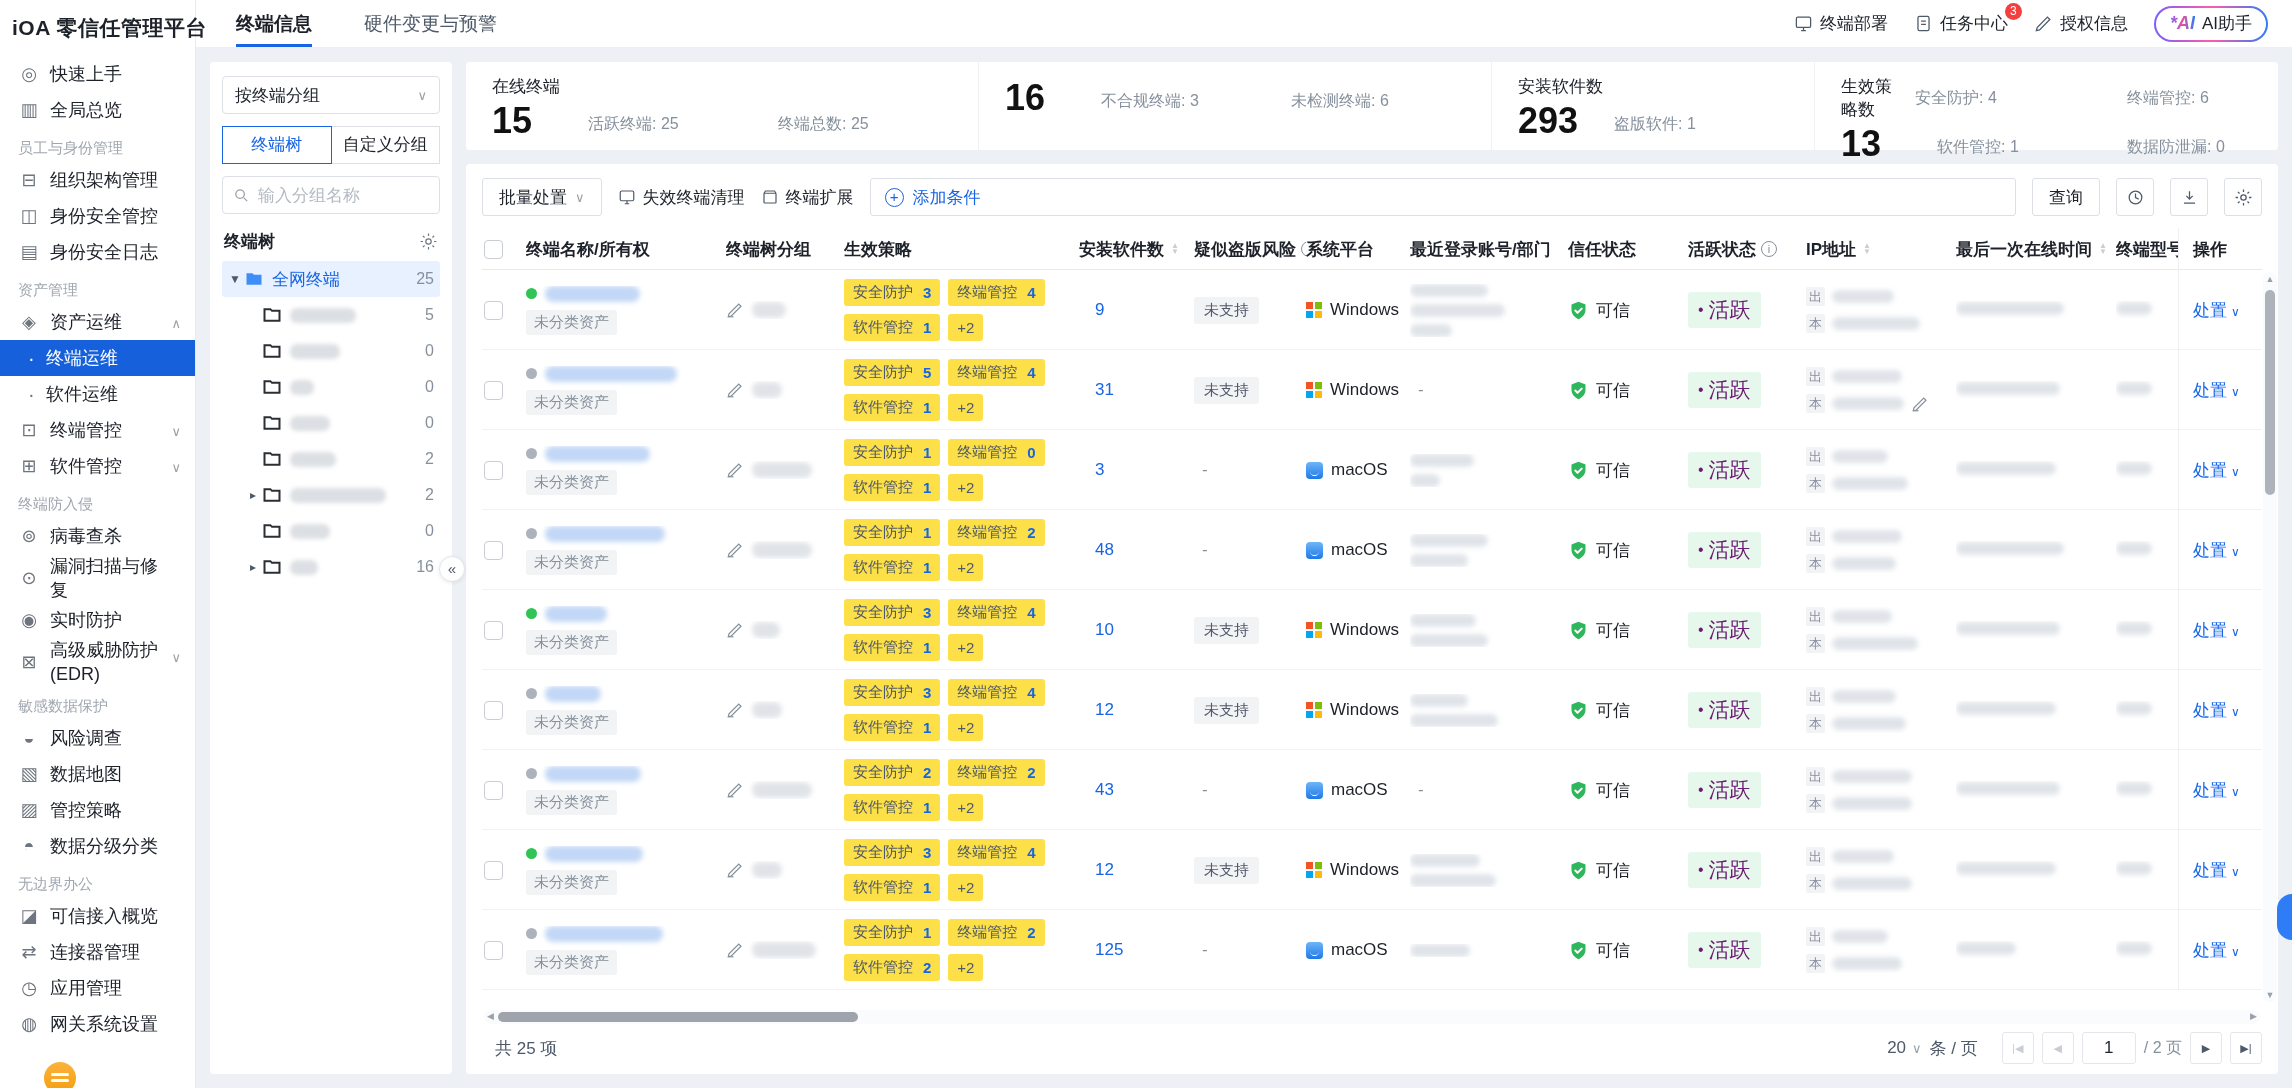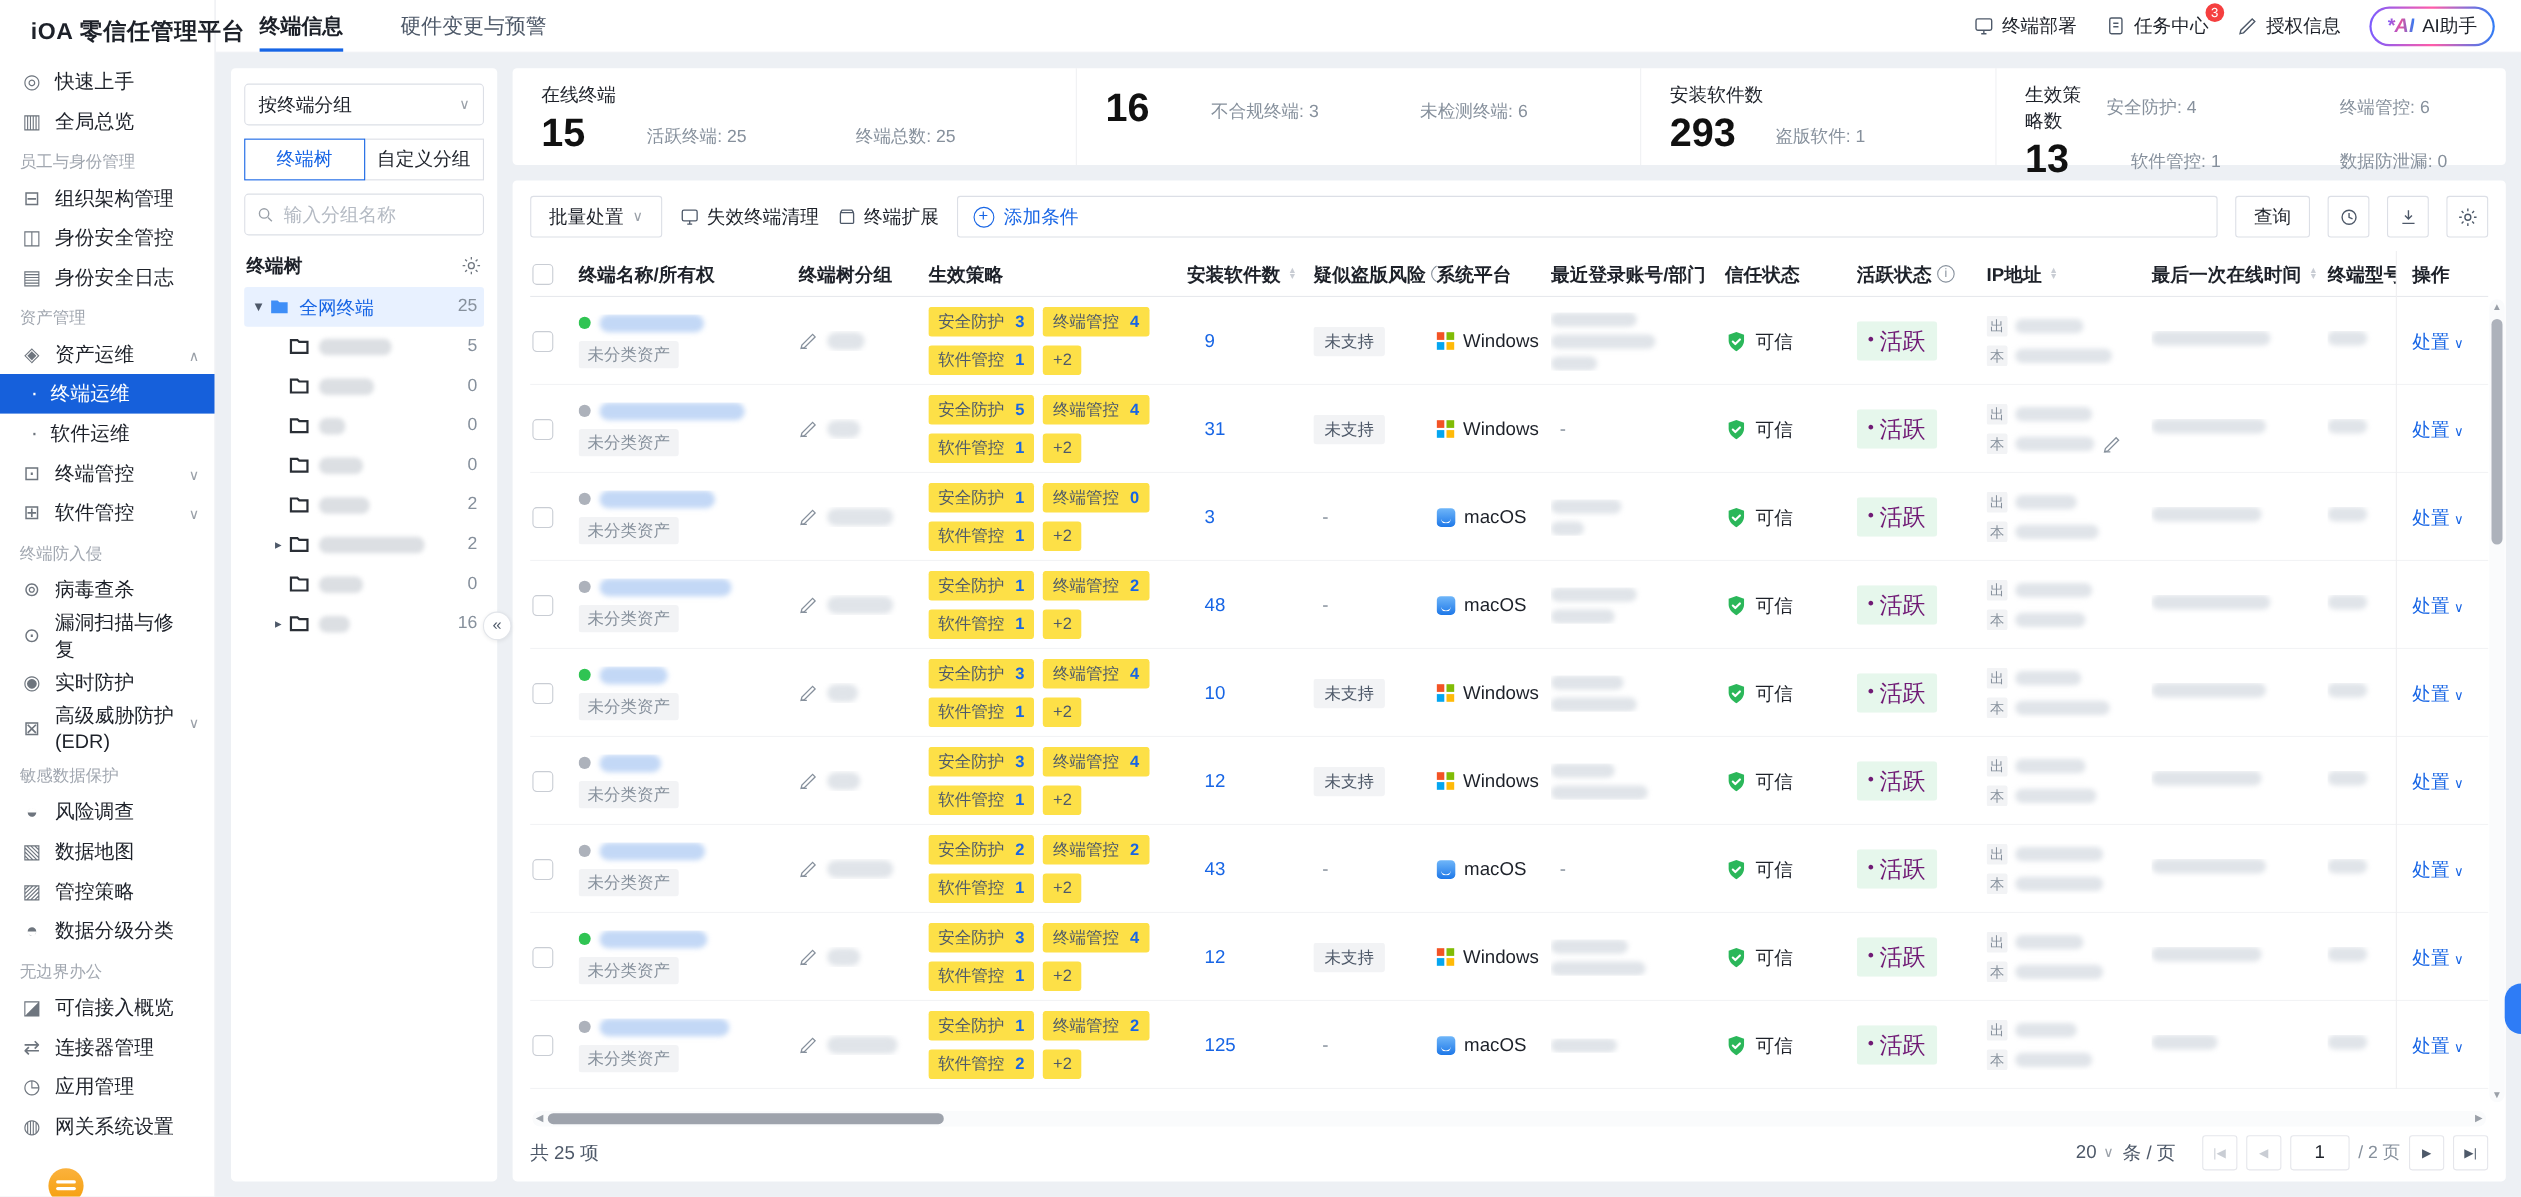--- a/index.html
+++ b/index.html
@@ -2,21 +2,21 @@
 <html><head>
 <meta charset="utf-8">
 <style>
   * { margin:0; padding:0; box-sizing:border-box; }
   html,body { width:2292px; height:1088px; }
   body { font-family:"Liberation Sans","DejaVu Sans",sans-serif; color:#1D2129; background:#EDF0F4; overflow:hidden; }
   #app { position:relative; width:2292px; height:1088px; background:#EDF0F4; overflow:hidden; }
 
   
   #sidebar { position:absolute; left:0; top:0; width:196px; height:1088px; background:#fff; border-right:1px solid #E9EBF0; z-index:6; }
-  .logo { padding:14px 16px 8px 28px; font-size:21px; font-weight:bold; letter-spacing:.5px; white-space:nowrap; }
+  .logo { padding:14px 16px 8px 12px; font-size:21px; font-weight:bold; letter-spacing:.5px; white-space:nowrap; }
   #side-menu { padding-top:6px; }
   .s-section { height:34px; line-height:40px; padding-left:18px; font-size:15px; color:#A1A7B0; }
   .s-item { position:relative; display:flex; align-items:center; min-height:36px; padding:0 34px 0 18px; font-size:18px; color:#1D2129; cursor:pointer; line-height:24px; }
   .s-item .glyph { width:22px; margin-right:10px; font-size:18px; color:#6E757E; flex:none; text-align:center; }
   .s-item .chev { position:absolute; right:14px; top:8px; color:#9AA0A8; font-size:13px; }
   .s-sub { position:relative; display:flex; align-items:center; height:36px; padding-left:46px; font-size:18px; cursor:pointer; }
   .s-sub .bullet { position:absolute; left:28px; font-size:20px; color:#6E757E; }
   .s-sub.active { background:#1660DB; color:#fff; }
   .s-sub.active .bullet { color:#fff; }
 
@@ -134,21 +134,21 @@
   #vscroll { position:absolute; right:1px; top:44px; bottom:6px; width:14px; background:#FAFBFC; border-radius:7px; }
   #vscroll .arr { position:absolute; left:0; right:0; text-align:center; font-size:9px; color:#9AA0A8; }
   #vscroll .arr.up { top:2px; } #vscroll .arr.dn { bottom:2px; }
   #vscroll .thumb { position:absolute; left:2px; width:10px; top:18px; height:205px; background:#ADB2BB; border-radius:5px; cursor:pointer; }
   #hscroll { height:14px; margin:2px 18px 2px 18px; background:#FAFBFC; border-radius:7px; position:relative; }
   #hscroll .arr { position:absolute; top:1px; font-size:9px; color:#9AA0A8; }
   #hscroll .arr.lf { left:3px; } #hscroll .arr.rt { right:3px; }
   #hscroll .thumb { position:absolute; left:14px; top:2px; height:10px; width:360px; background:#9EA3AC; border-radius:5px; cursor:pointer; }
 
   
-  #tfoot { height:48px; display:flex; align-items:center; justify-content:space-between; padding:0 16px 4px 16px; }
+  #tfoot { height:48px; display:flex; align-items:center; justify-content:space-between; padding:0 16px 4px 29px; }
   #tfoot .total { font-size:17px; color:#4E5969; }
   .pager { display:flex; align-items:center; gap:8px; }
   .psize { display:flex; align-items:center; gap:6px; font-size:17px; color:#4E5969; cursor:pointer; }
   .plabel { font-size:17px; color:#4E5969; margin-right:16px; }
   .pbtn { width:32px; height:32px; border:1px solid #E5E6EB; border-radius:3px; background:#fff; display:flex; align-items:center; justify-content:center; font-size:11px; cursor:pointer; color:#4E5969; }
   .pbtn.dis { color:#C9CDD4; }
   .pbox { width:54px; height:32px; border:1px solid #E5E6EB; border-radius:3px; text-align:center; line-height:30px; font-size:17px; background:#fff; }
   .ptotal { font-size:16px; color:#86909C; }
 
   

